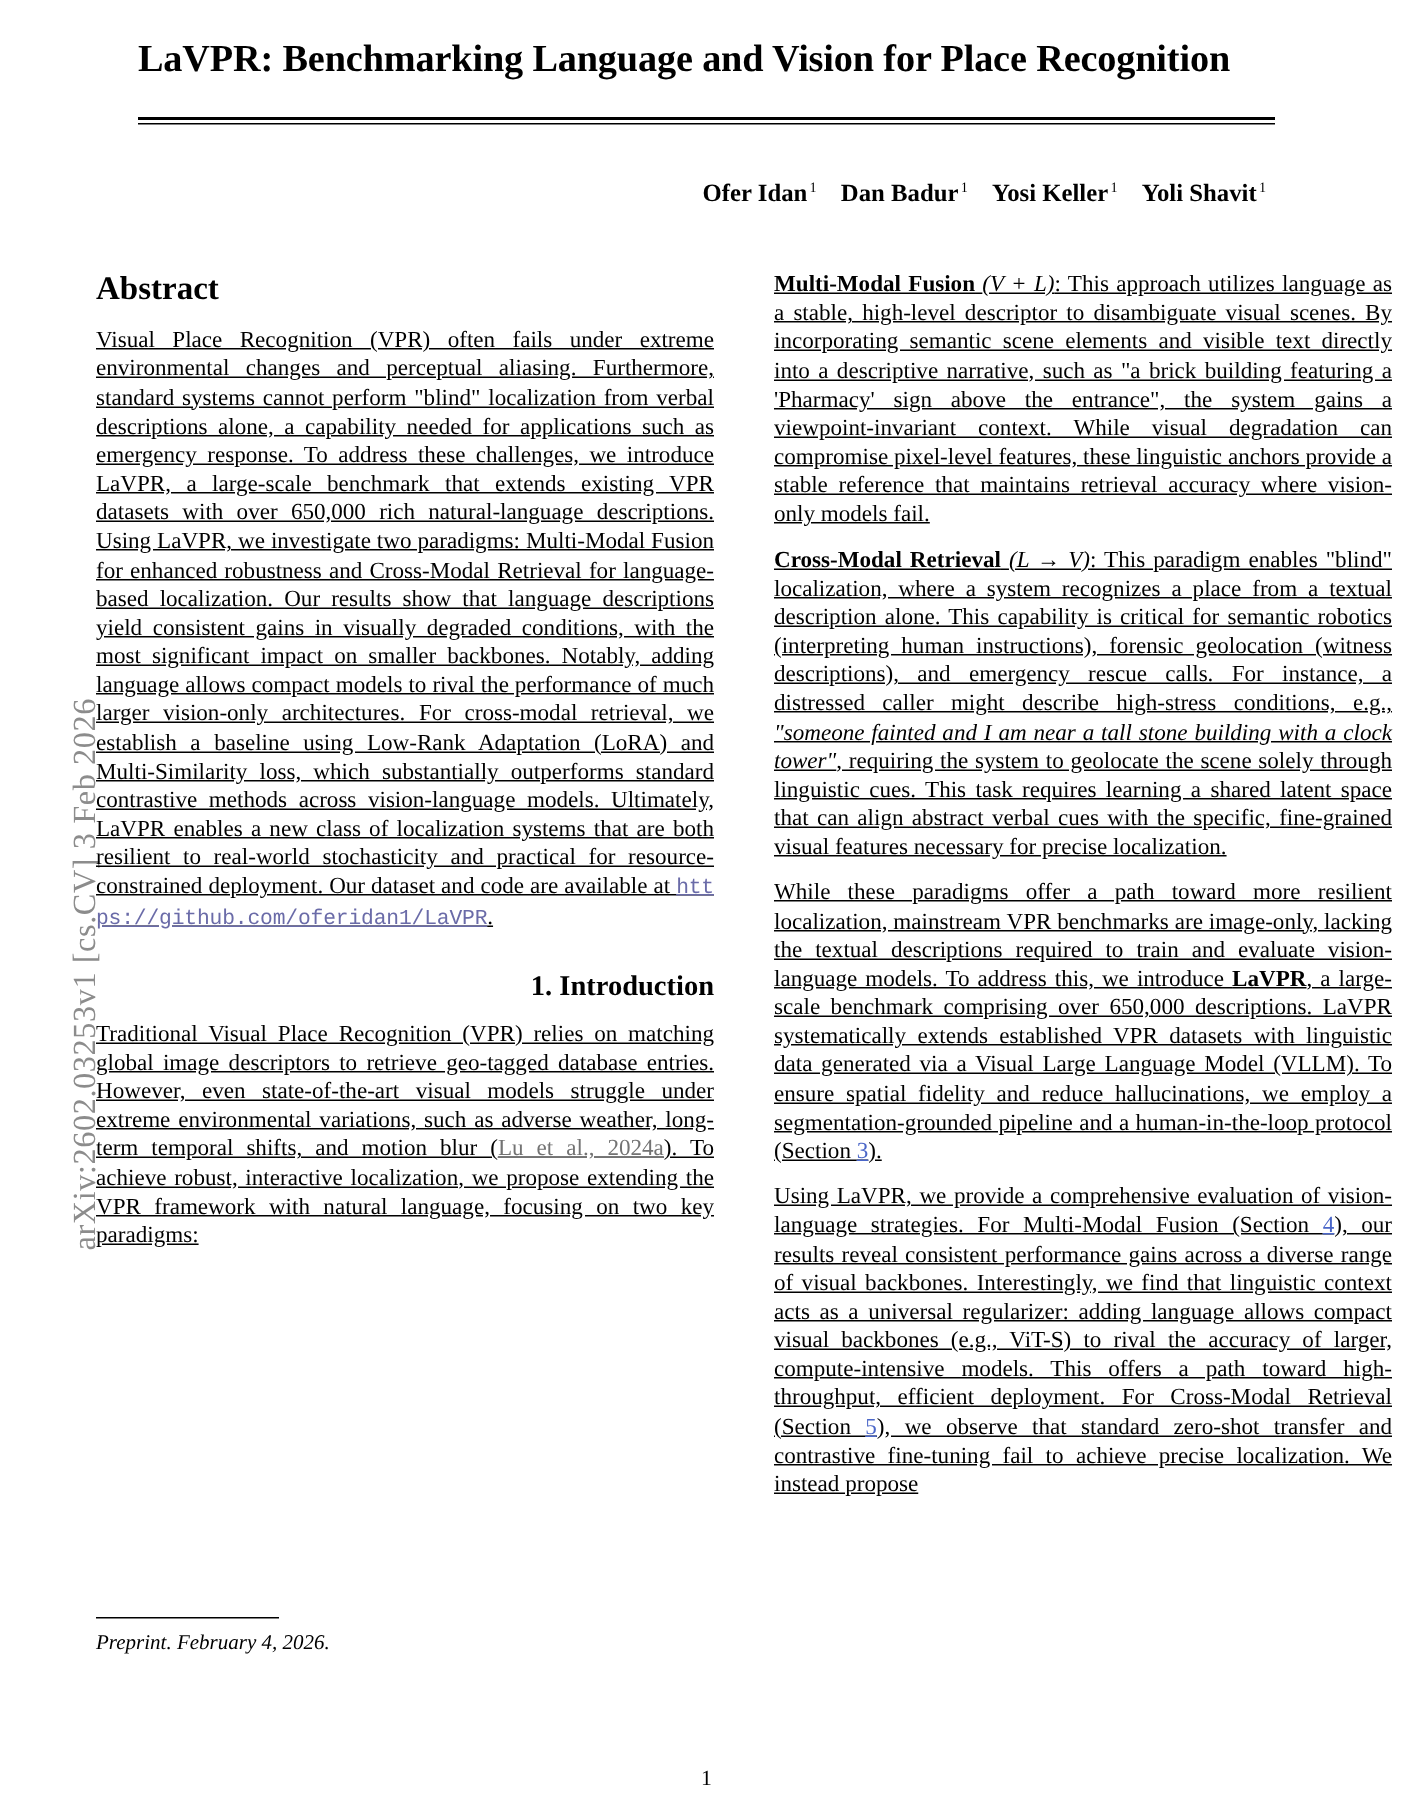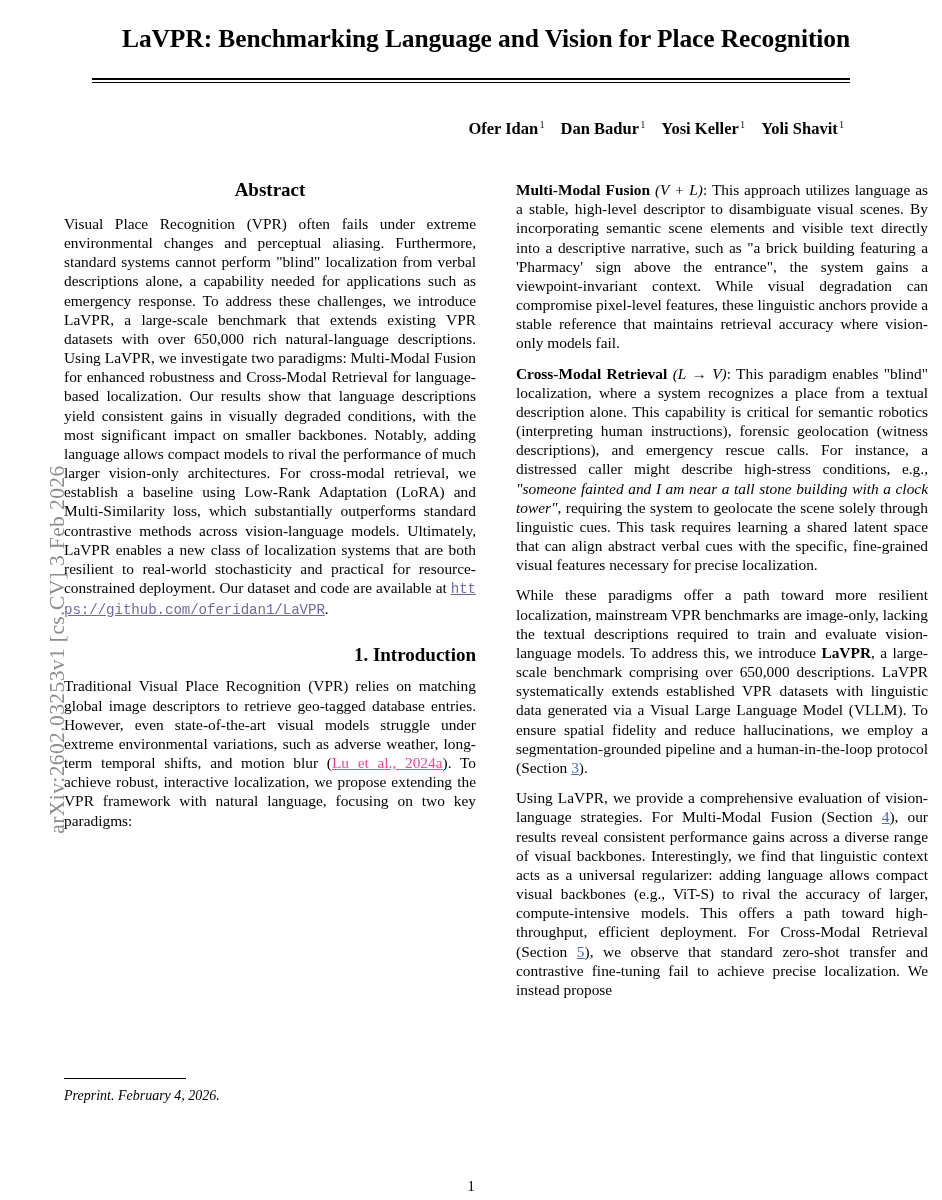--- a/index.html
+++ b/index.html
@@ -43,21 +43,21 @@
 
   #title-block {
     position: absolute;
     left: 92px;
     top: 24px;
     width: 758px;
   }
   #paper-title {
     font-size: 25.5px;
     font-weight: bold;
-    text-align: right;
+    text-align: left;
     line-height: 1.18;
     letter-spacing: -0.1px;
   }
   #title-rules {
     position: absolute;
     left: 92px;
     top: 78px;
     width: 758px;
   }
   #title-rules .rule-thick {
@@ -96,49 +96,50 @@
     font-size: 15.4px;
     line-height: 1.245;
     text-align: justify;
     text-justify: inter-word;
     hyphens: manual;
   }
   #col-left  { left: 64px; }
   #col-right { left: 516px; }
 
   h2.abstract-head {
-    font-size: 19px;
-    font-weight: bold;
-    text-align: center;
+    font-size: 22px;
+    font-weight: bold;
+    text-align: left;
     margin: 0 0 13px 0;
     line-height: 1.1;
   }
 
   p.para {
     margin: 0 0 11px 0;
     text-align: justify;
+    text-decoration: underline;
   }
   p.para.tight { margin-bottom: 0; }
 
   h2.section-head {
     font-size: 19px;
     font-weight: bold;
     margin: 24px 0 11px 0;
     text-align: right;
     line-height: 1.15;
   }
 
   .mono-link {
     font-family: "Liberation Mono", "DejaVu Sans Mono", monospace;
     font-size: 14.2px;
     color: #6a6ba8;
     letter-spacing: -0.1px;
     word-break: break-all;
   }
-  .cite-link { color: #ec4899; }
+  .cite-link { color: #737373; }
   .ref-link  { color: #4a66c8; }
   .bold { font-weight: bold; }
   .ital { font-style: italic; }
   .math {
     font-family: "Liberation Serif", "DejaVu Serif", serif;
     font-style: italic;
   }
 
   
   #footnote-block {

